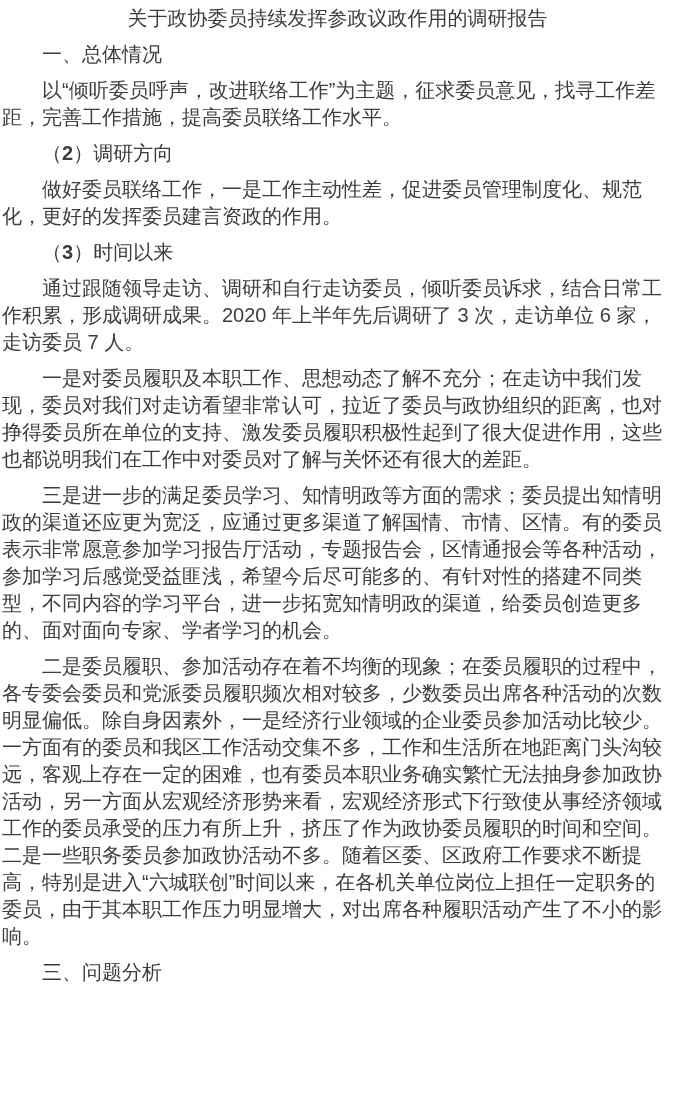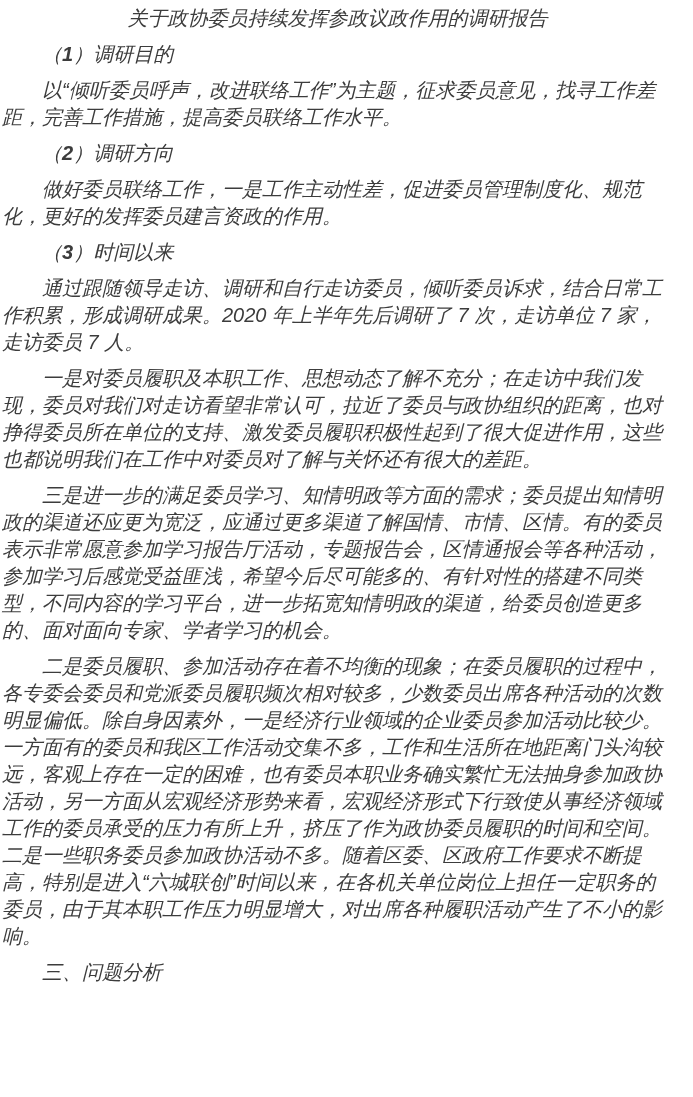--- a/index.html
+++ b/index.html
@@ -13,21 +13,20 @@
     background: #ffffff;
     font-family: "Liberation Sans", "DejaVu Sans", sans-serif;
     color: #3c3c3c;
   }
   .page {
     padding: 5px 20px 0 2px;
     box-sizing: border-box;
     width: 693px;
     height: 1097px;
     overflow: hidden;
-    font-style: italic;
   }
   .doc-title {
     font-size: 20px;
     font-weight: normal;
     text-align: center;
     line-height: 27px;
     margin: 0 0 9px 0;
     color: #3c3c3c;
   }
   .sec, .sub, .para {
@@ -42,24 +41,24 @@
   .sub b {
     font-weight: bold;
   }
 </style>
 </head>
 <body>
 
 <main class="page">
   <h1 class="doc-title">关于政协委员持续发挥参政议政作用的调研报告</h1>
   <section>
-      <h3 class="sub"><span>（</span><b>1</b><span>）调研目的</span></h3>
+      <h2 class="sec">一、总体情况</h2>
       <p class="para">以“倾听委员呼声，改进联络工作”为主题，征求委员意见，找寻工作差距，完善工作措施，提高委员联络工作水平。</p>
       <h3 class="sub"><span>（</span><b>2</b><span>）调研方向</span></h3>
       <p class="para">做好委员联络工作，一是工作主动性差，促进委员管理制度化、规范化，更好的发挥委员建言资政的作用。</p>
       <h3 class="sub"><span>（</span><b>3</b><span>）时间以来</span></h3>
-      <p class="para">通过跟随领导走访、调研和自行走访委员，倾听委员诉求，结合日常工作积累，形成调研成果。2020 年上半年先后调研了 7 次，走访单位 7 家，走访委员 7 人。</p>
+      <p class="para">通过跟随领导走访、调研和自行走访委员，倾听委员诉求，结合日常工作积累，形成调研成果。2020 年上半年先后调研了 3 次，走访单位 6 家，走访委员 7 人。</p>
       <p class="para">一是对委员履职及本职工作、思想动态了解不充分；在走访中我们发现，委员对我们对走访看望非常认可，拉近了委员与政协组织的距离，也对挣得委员所在单位的支持、激发委员履职积极性起到了很大促进作用，这些也都说明我们在工作中对委员对了解与关怀还有很大的差距。</p>
       <p class="para">三是进一步的满足委员学习、知情明政等方面的需求；委员提出知情明政的渠道还应更为宽泛，应通过更多渠道了解国情、市情、区情。有的委员表示非常愿意参加学习报告厅活动，专题报告会，区情通报会等各种活动，参加学习后感觉受益匪浅，希望今后尽可能多的、有针对性的搭建不同类型，不同内容的学习平台，进一步拓宽知情明政的渠道，给委员创造更多的、面对面向专家、学者学习的机会。</p>
       <p class="para">二是委员履职、参加活动存在着不均衡的现象；在委员履职的过程中，各专委会委员和党派委员履职频次相对较多，少数委员出席各种活动的次数明显偏低。除自身因素外，一是经济行业领域的企业委员参加活动比较少。一方面有的委员和我区工作活动交集不多，工作和生活所在地距离门头沟较远，客观上存在一定的困难，也有委员本职业务确实繁忙无法抽身参加政协活动，另一方面从宏观经济形势来看，宏观经济形式下行致使从事经济领域工作的委员承受的压力有所上升，挤压了作为政协委员履职的时间和空间。二是一些职务委员参加政协活动不多。随着区委、区政府工作要求不断提高，特别是进入“六城联创”时间以来，在各机关单位岗位上担任一定职务的委员，由于其本职工作压力明显增大，对出席各种履职活动产生了不小的影响。</p>
       <h2 class="sec">三、问题分析</h2>
     </section>
 </main>
 
 </body></html>

